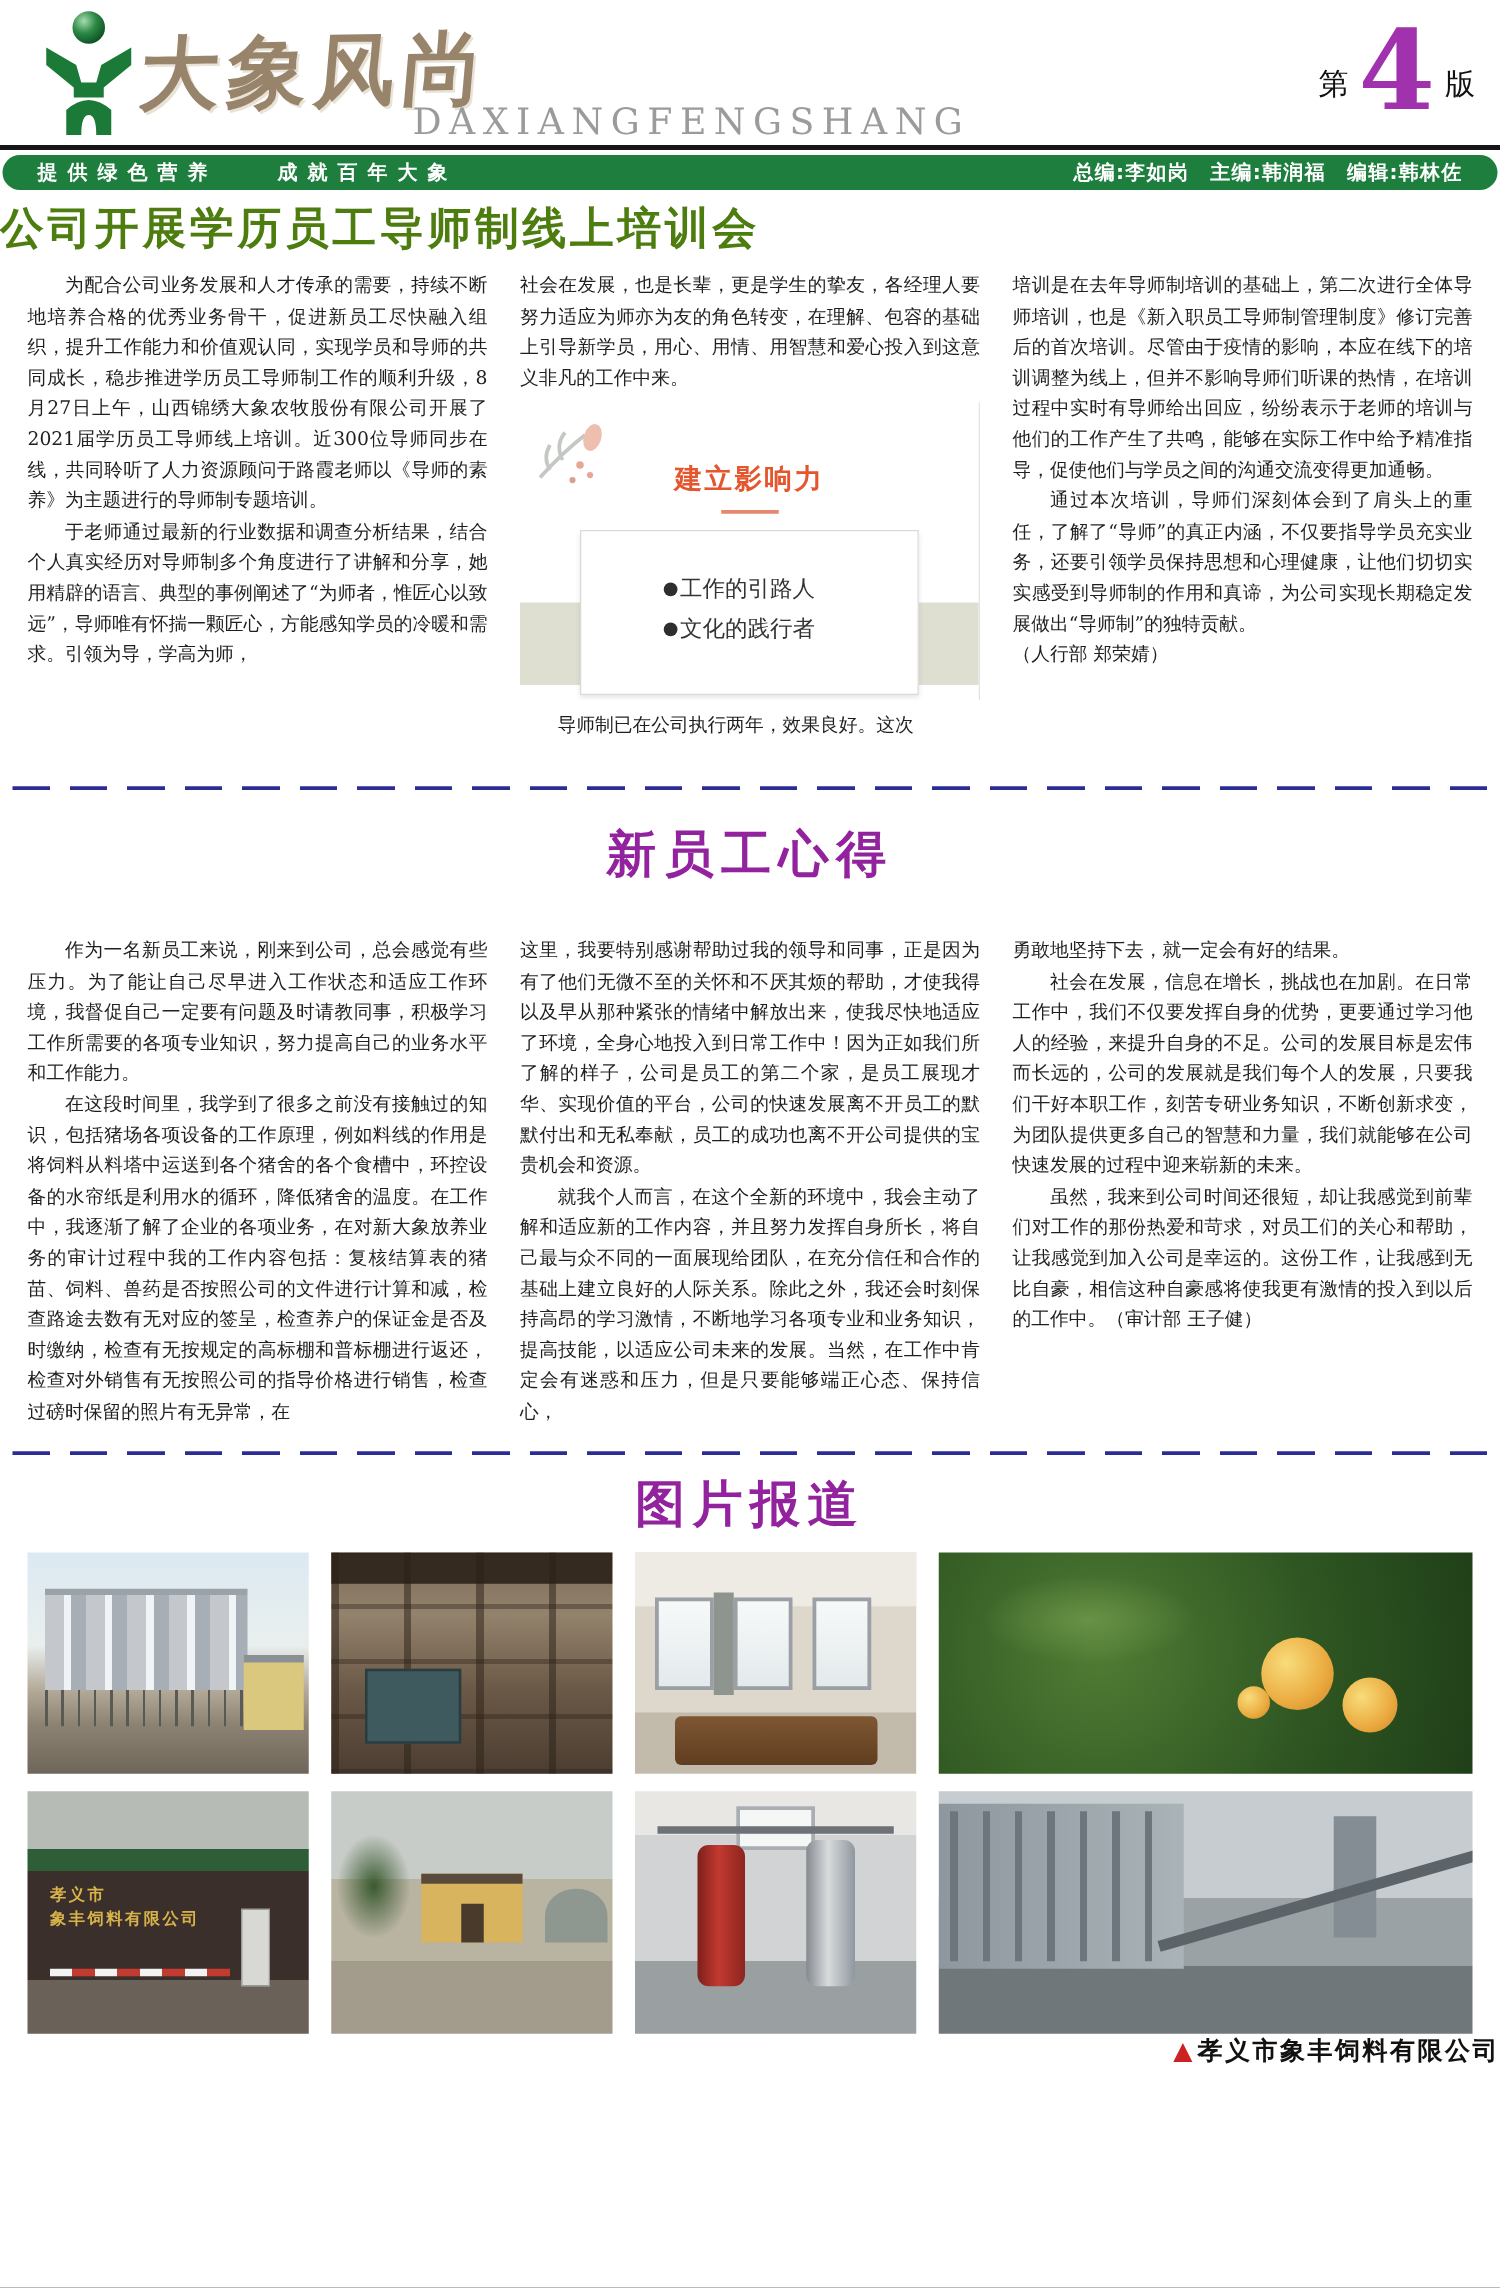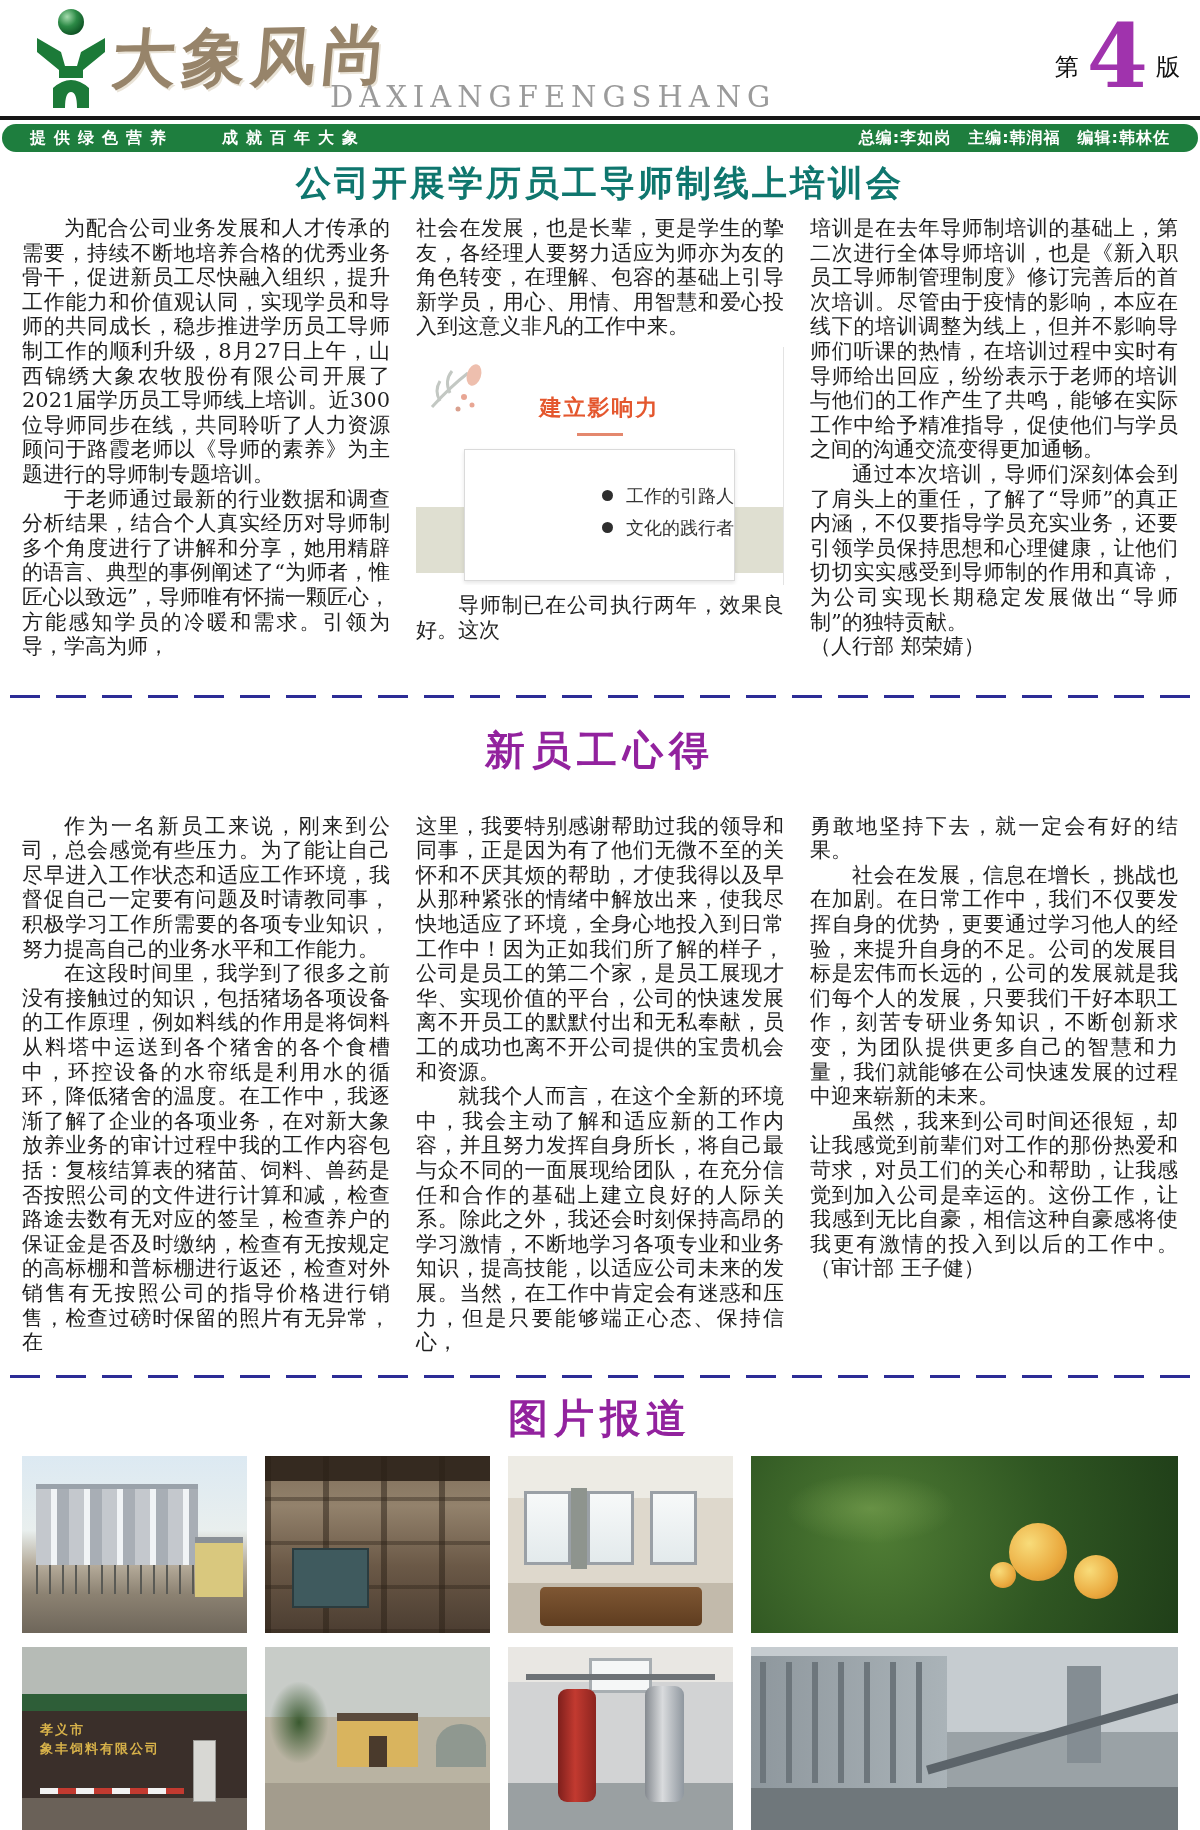--- a/index.html
+++ b/index.html
@@ -47,41 +47,41 @@
     display: flex; justify-content: space-between; align-items: center;
     padding: 0 28px;
     font-family: "DejaVu Sans", "Liberation Sans", sans-serif;
     font-size: 16px; font-weight: bold;
   }
   .green-bar .slogan { letter-spacing: 8px; }
   .green-bar .editors { letter-spacing: 1px; }
 
   
   .headline-blue {
-    margin-top: 10px; text-align: center;
+    margin-top: 10px; text-align: left;
     font-family: "DejaVu Sans", "Liberation Sans", sans-serif;
     font-weight: 900; font-size: 35px; line-height: 42px;
-    letter-spacing: 3px; color: #0f766e;
+    letter-spacing: 3px; color: #4d7c0f;
   }
   .headline-purple {
     text-align: center;
     font-family: "DejaVu Serif", "Liberation Serif", serif;
     font-weight: 900; font-size: 40px; line-height: 48px;
     letter-spacing: 6px; color: #92229e;
   }
   .hp1 { margin-top: 28px; }
   .hp2 { margin-top: 16px; }
 
   
   .cols { display: flex; gap: 26px; padding: 0 22px; }
   .col { flex: 1 1 0; }
   .a1cols { margin-top: 12px; }
   .a2cols { margin-top: 40px; }
   p.body {
-    font-size: 21px; line-height: 24.6px;
+    font-size: 15px; line-height: 24.6px;
     text-align: justify; color: #1f1f1f;
   }
   p.indent { text-indent: 2em; }
 
   
   .slide {
     position: relative; margin: 8px 0 8px; height: 238px;
     background: #fff; border-right: 1px solid #e3e3e3; overflow: hidden;
   }
   .slide-band { position: absolute; left: 0; right: 0; bottom: 12px; height: 66px; background: #dfdfd1; }
@@ -95,24 +95,23 @@
     position: absolute; top: 86px; left: 50%; transform: translateX(-50%);
     width: 46px; height: 3px; background: #e4886e;
   }
   .slide-card {
     position: absolute; left: 48px; right: 48px; top: 102px; bottom: 4px;
     background: #fff; border: 1px solid #dadada;
     box-shadow: 0 2px 4px rgba(0,0,0,0.10);
   }
   .slide-card ul { list-style: none; margin: 34px 0 0 66px; }
   .slide-card li {
-    display: flex; align-items: center; gap: 13px; margin: 8px 0;
+    display: flex; align-items: center; gap: 2px; margin: 8px 0;
     font-size: 18px; color: #333;
     font-family: "DejaVu Sans", "Liberation Sans", sans-serif;
-    justify-content: flex-end;
   }
   .dot { width: 11px; height: 11px; border-radius: 50%; background: #2e2e2e; flex: 0 0 auto; }
 
   
   .divider {
     height: 3px; margin: 36px 10px 0;
     background: repeating-linear-gradient(to right, #2c2c96 0 30px, transparent 30px 46px);
   }
   .divider.d2 { margin-top: 20px; }
 

